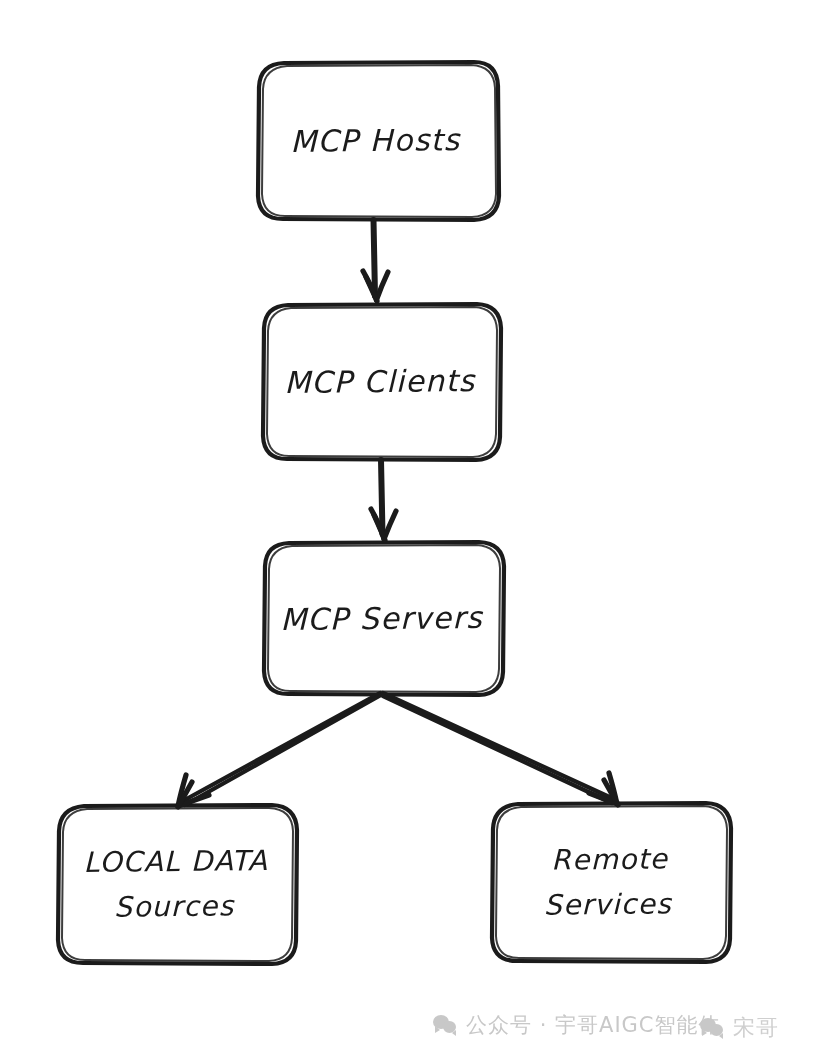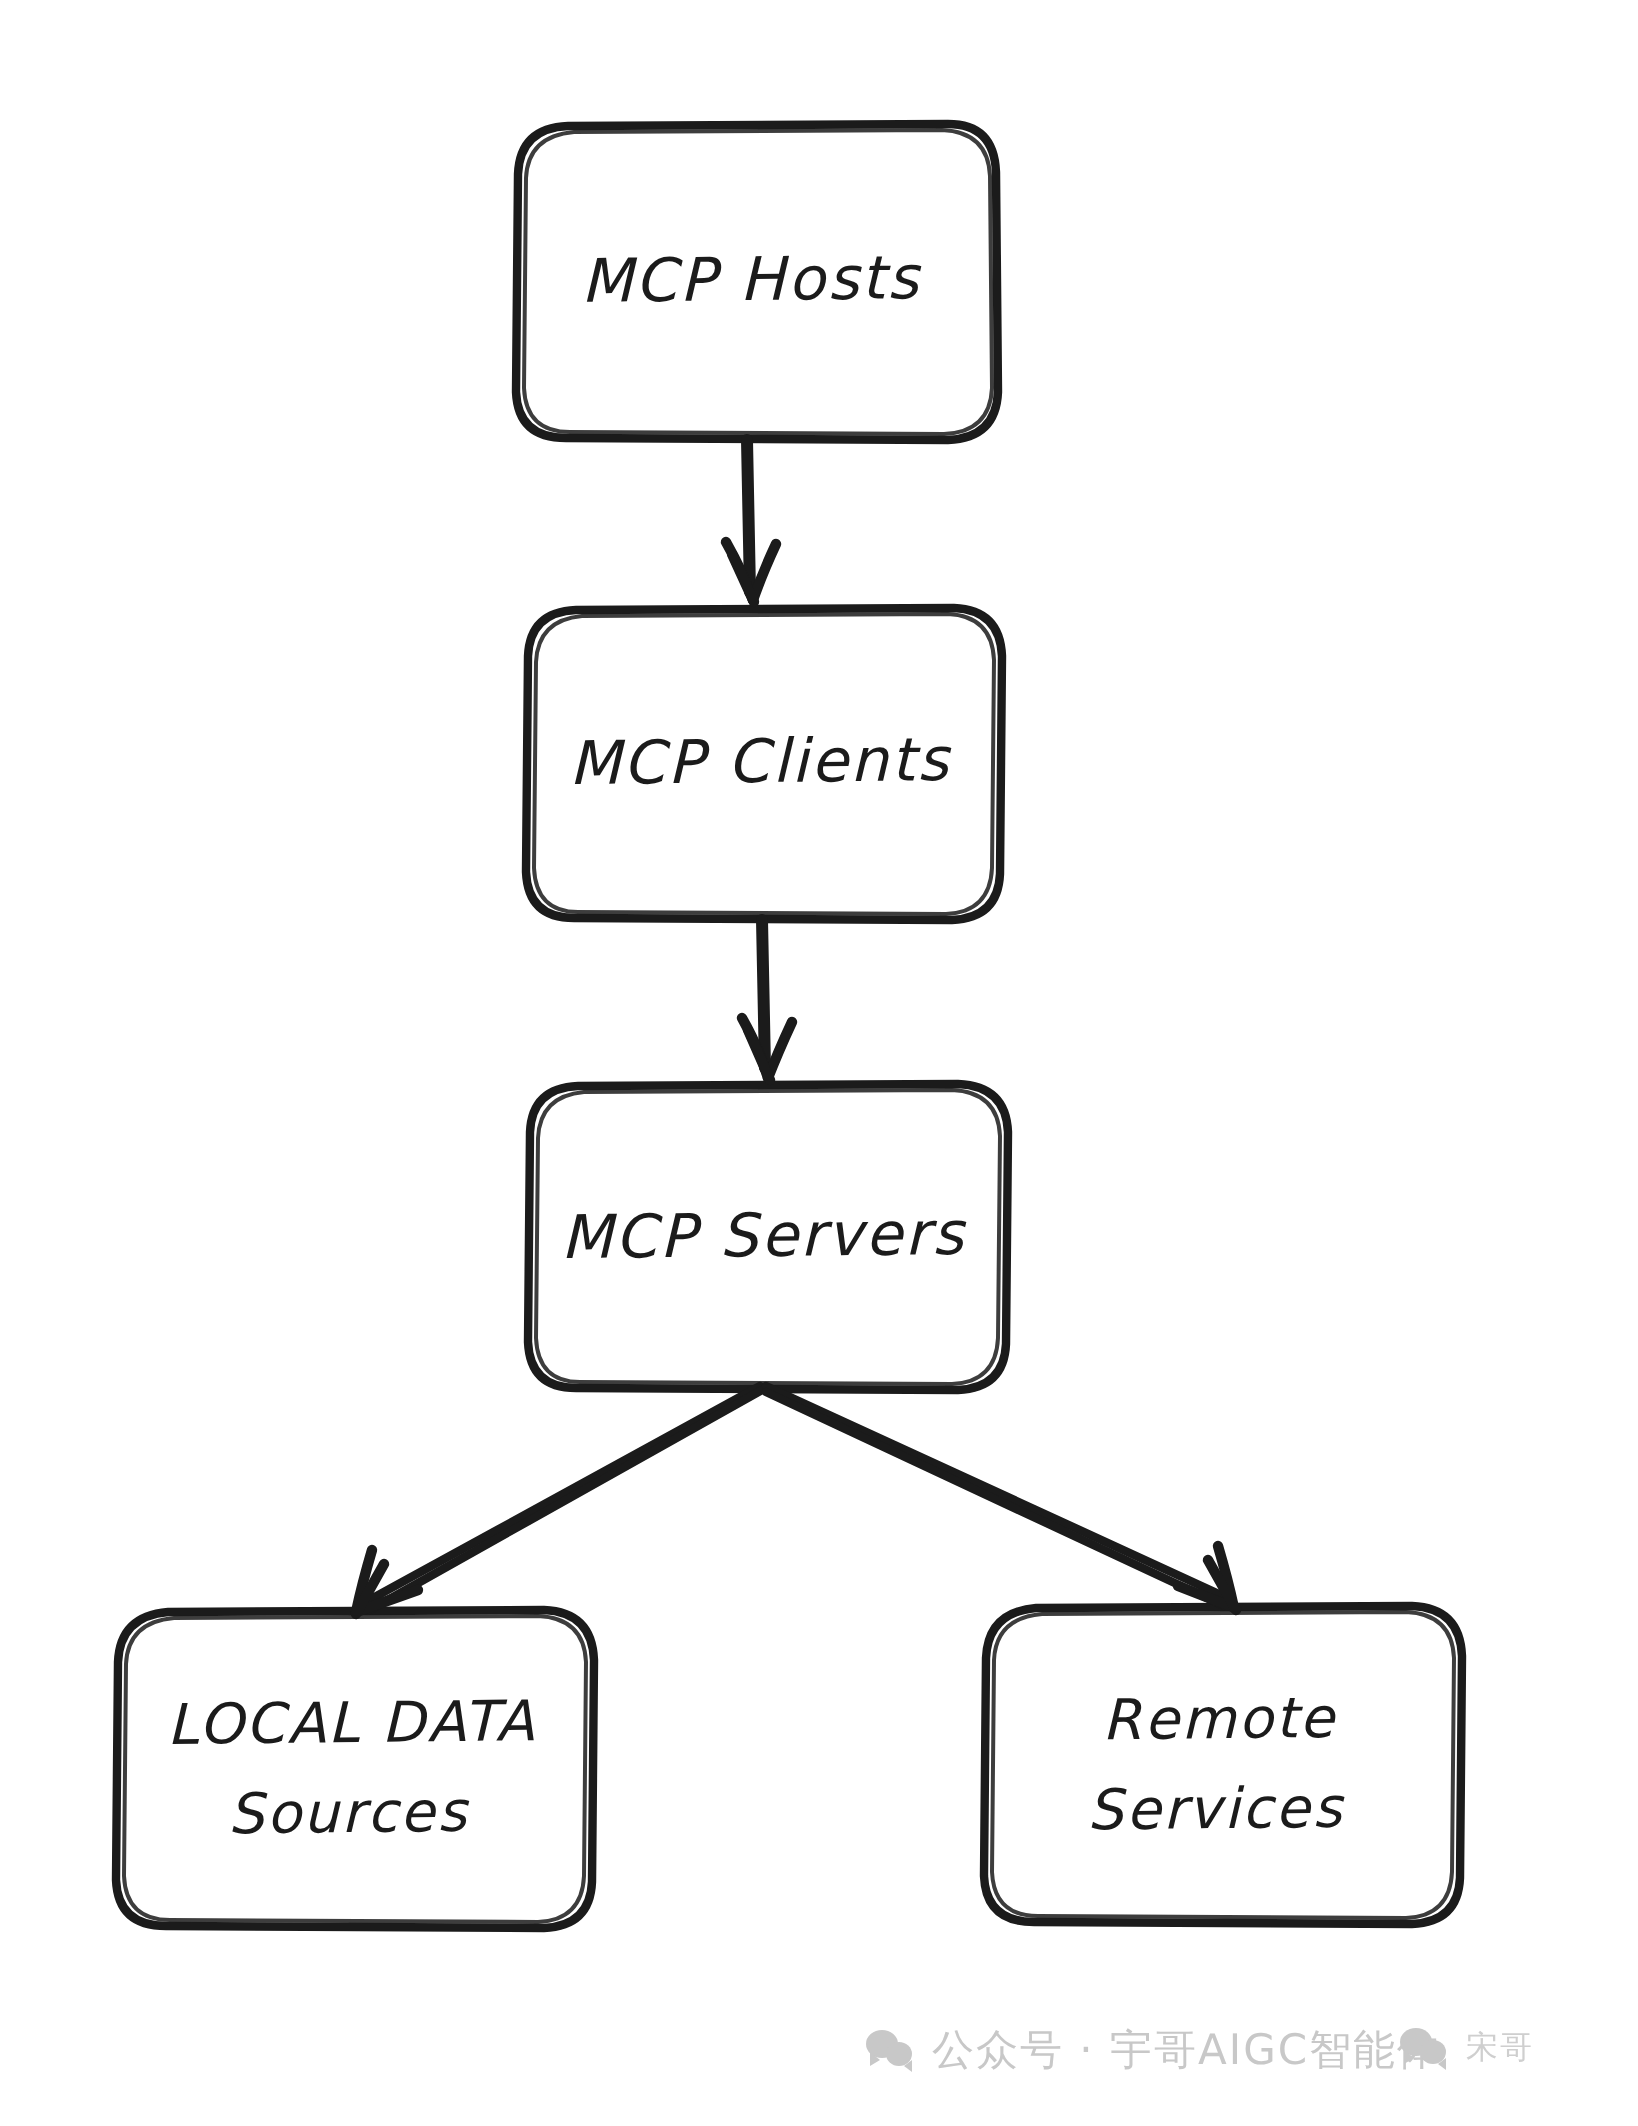--- a/index.html
+++ b/index.html
@@ -77,21 +77,21 @@
     white-space: nowrap;
     user-select: none;
   }
   .watermark.primary {
     left: 433px;
     top: 1011px;
   }
   .watermark.secondary {
     left: 700px;
     top: 1013px;
-    font-size: 16px;
+    font-size: 22px;
     color: #cfcfcf;
   }
   .wechat-icon {
     display: inline-block;
     width: 26px;
     height: 22px;
     position: relative;
     flex: 0 0 auto;
   }
   .wechat-icon .bubble-a,

